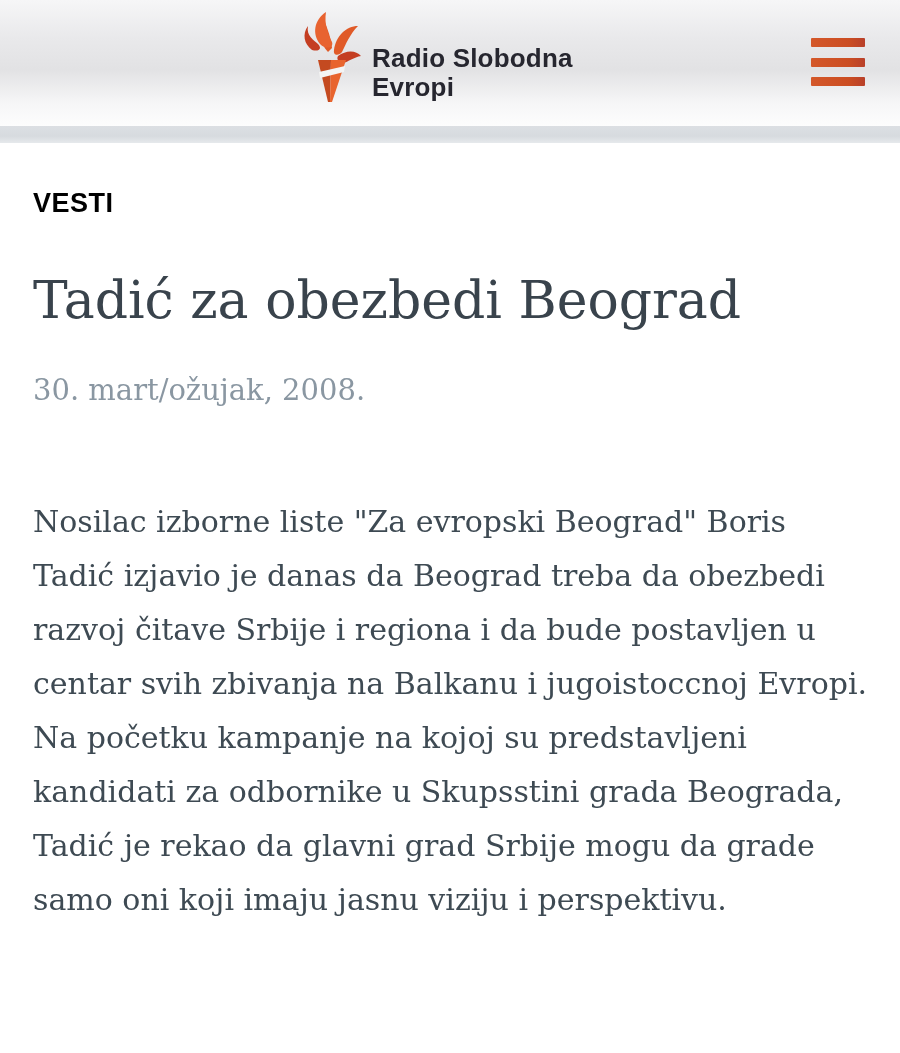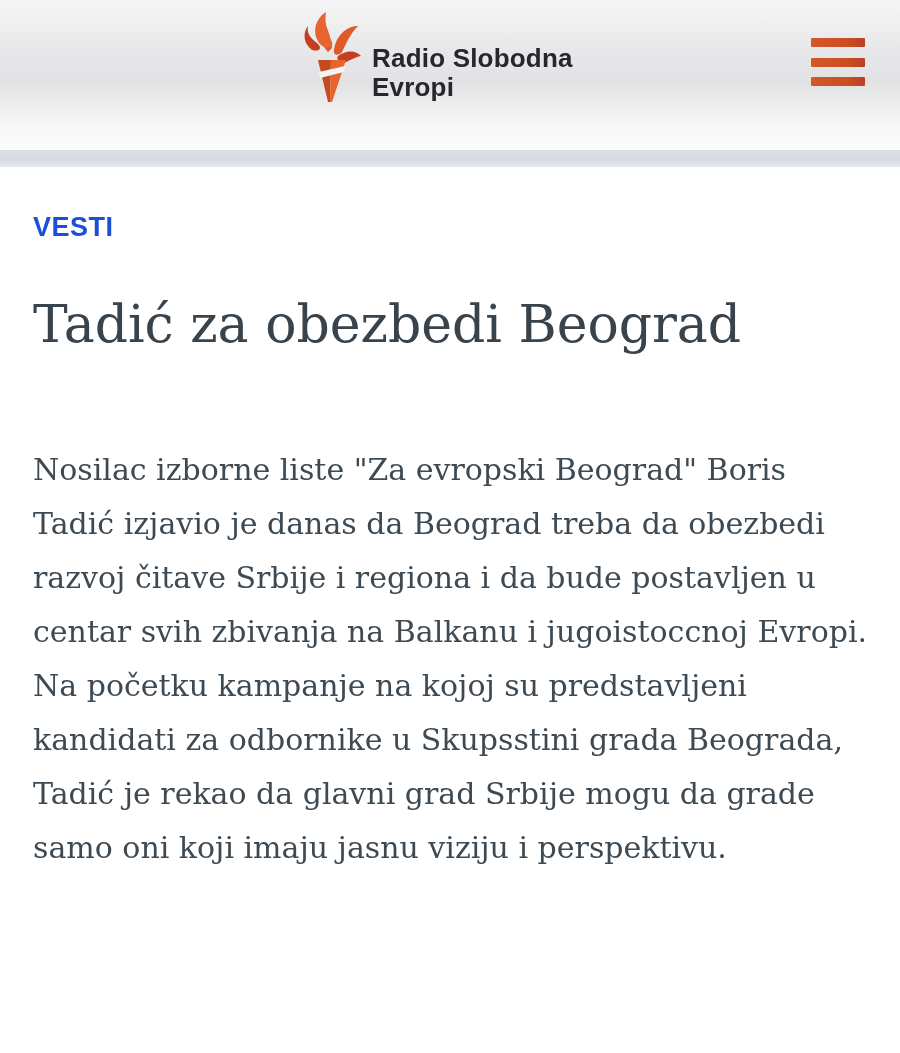--- a/index.html
+++ b/index.html
@@ -6,21 +6,21 @@
   html, body {
     width: 900px; height: 1053px;
     background: #ffffff;
     overflow: hidden;
     font-family: "Liberation Sans", sans-serif;
   }
 
   
   .app-header {
     position: relative;
-    width: 900px; height: 150px;
+    width: 900px; height: 126px;
     background: linear-gradient(180deg, #f6f6f7 0%, #e9e9eb 30%, #e2e2e4 55%, #f6f6f7 82%, #fdfdfd 100%);
   }
   .logo-group {
     position: absolute;
     left: 298px; top: 10px;
     display: flex; align-items: center;
     cursor: pointer;
   }
   .torch-icon-wrap {
     width: 66px; height: 100px;
@@ -61,21 +61,21 @@
   
   .content {
     padding: 0 33px;
   }
   .category-label {
     display: inline-block;
     margin-top: 45px;
     font-weight: bold;
     font-size: 27px;
     letter-spacing: 0.5px;
-    color: #1d4ed8;
+    color: #000000;
     text-decoration: none;
     cursor: pointer;
   }
   .article-title {
     margin-top: 50px;
     font-family: "DejaVu Serif", "Liberation Serif", serif;
     font-weight: normal;
     font-size: 52px;
     line-height: 62px;
     color: #39434c;
@@ -126,14 +126,15 @@
     <span class="bar"></span>
     <span class="bar"></span>
   </button>
 </header>
 
 <div class="header-divider"></div>
 
 <main class="content">
   <a class="category-label">VESTI</a>
   <h1 class="article-title">Tadić za obezbedi Beograd</h1>
+  <time class="article-date">30. mart/ožujak, 2008.</time>
   <p class="article-body">Nosilac izborne liste "Za evropski Beograd" Boris Tadić izjavio je danas da Beograd treba da obezbedi razvoj čitave Srbije i regiona i da bude postavljen u centar svih zbivanja na Balkanu i jugoistoccnoj Evropi. Na početku kampanje na kojoj su predstavljeni kandidati za odbornike u Skupsstini grada Beograda, Tadić je rekao da glavni grad Srbije mogu da grade samo oni koji imaju jasnu viziju i perspektivu.</p>
 </main>
 
 </body></html>

